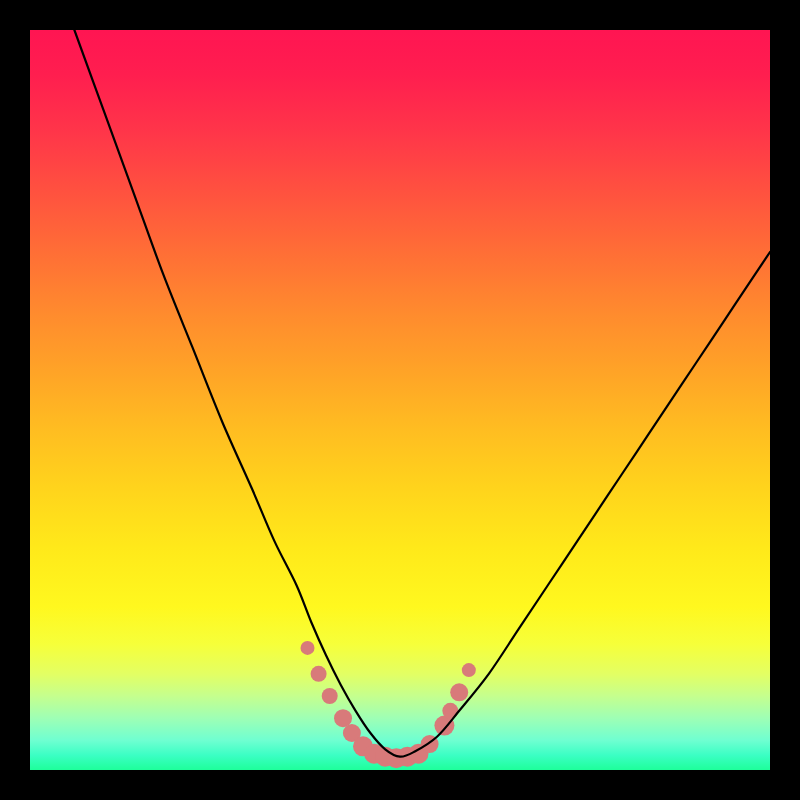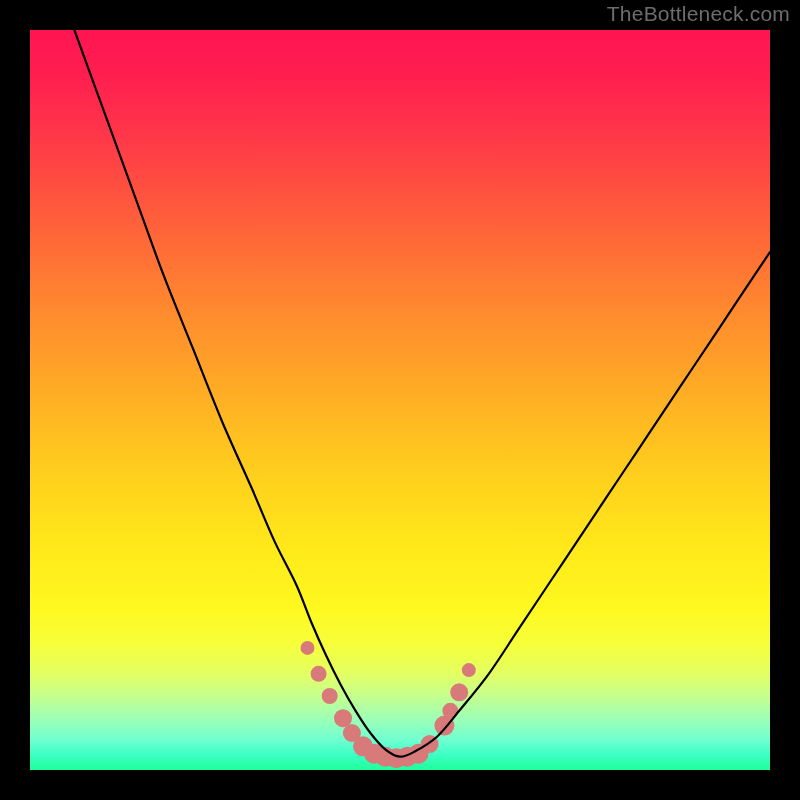--- a/index.html
+++ b/index.html
@@ -64,21 +64,20 @@
     position: absolute;
     left: 0; top: 0;
     width: 740px; height: 740px;
     z-index: 10;
   }
 </style>
 </head>
 <body>
 
 <div class="frame">
-  <div class="watermark">TheBottleneck.com</div>
   <div class="plot">
     <div class="gradient"></div>
     <svg class="curve" viewBox="0 0 740 740" preserveAspectRatio="none">
       <g id="markers-group">
           <circle cx="277.5" cy="617.9" r="7" fill="#d87a7a"></circle>
           <circle cx="288.6" cy="643.8" r="8" fill="#d87a7a"></circle>
           <circle cx="299.70000000000005" cy="666" r="8" fill="#d87a7a"></circle>
           <circle cx="313.02" cy="688.2" r="9" fill="#d87a7a"></circle>
           <circle cx="321.9" cy="703" r="9" fill="#d87a7a"></circle>
           <circle cx="333" cy="716.32" r="10" fill="#d87a7a"></circle>

